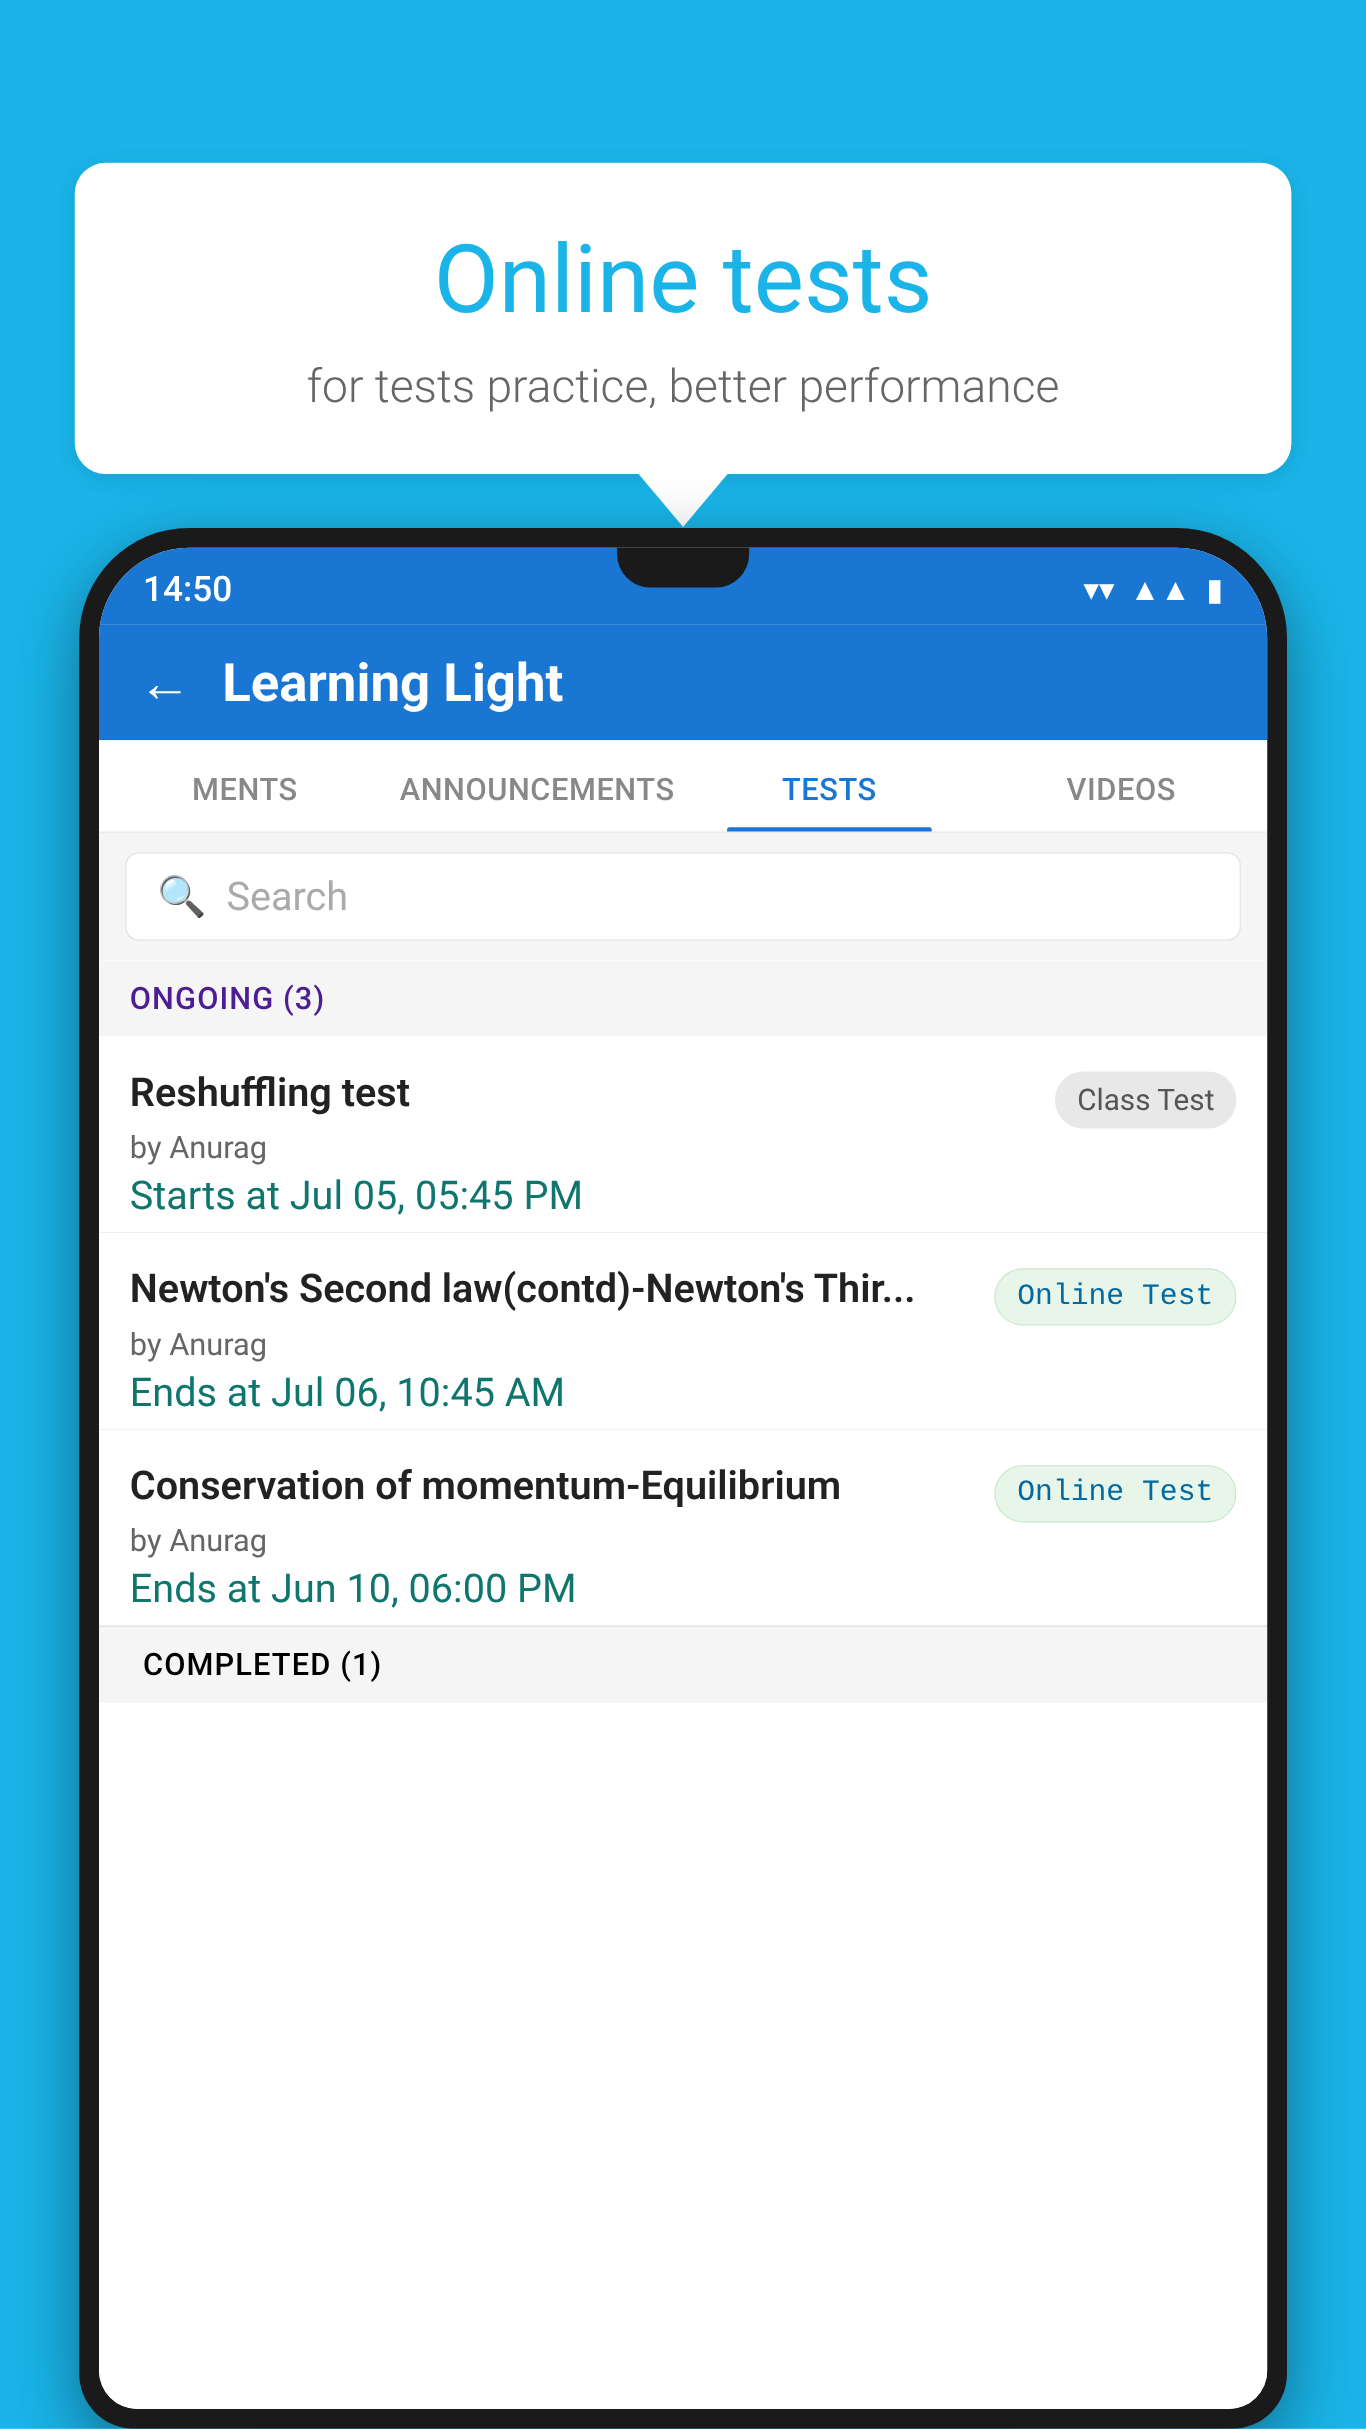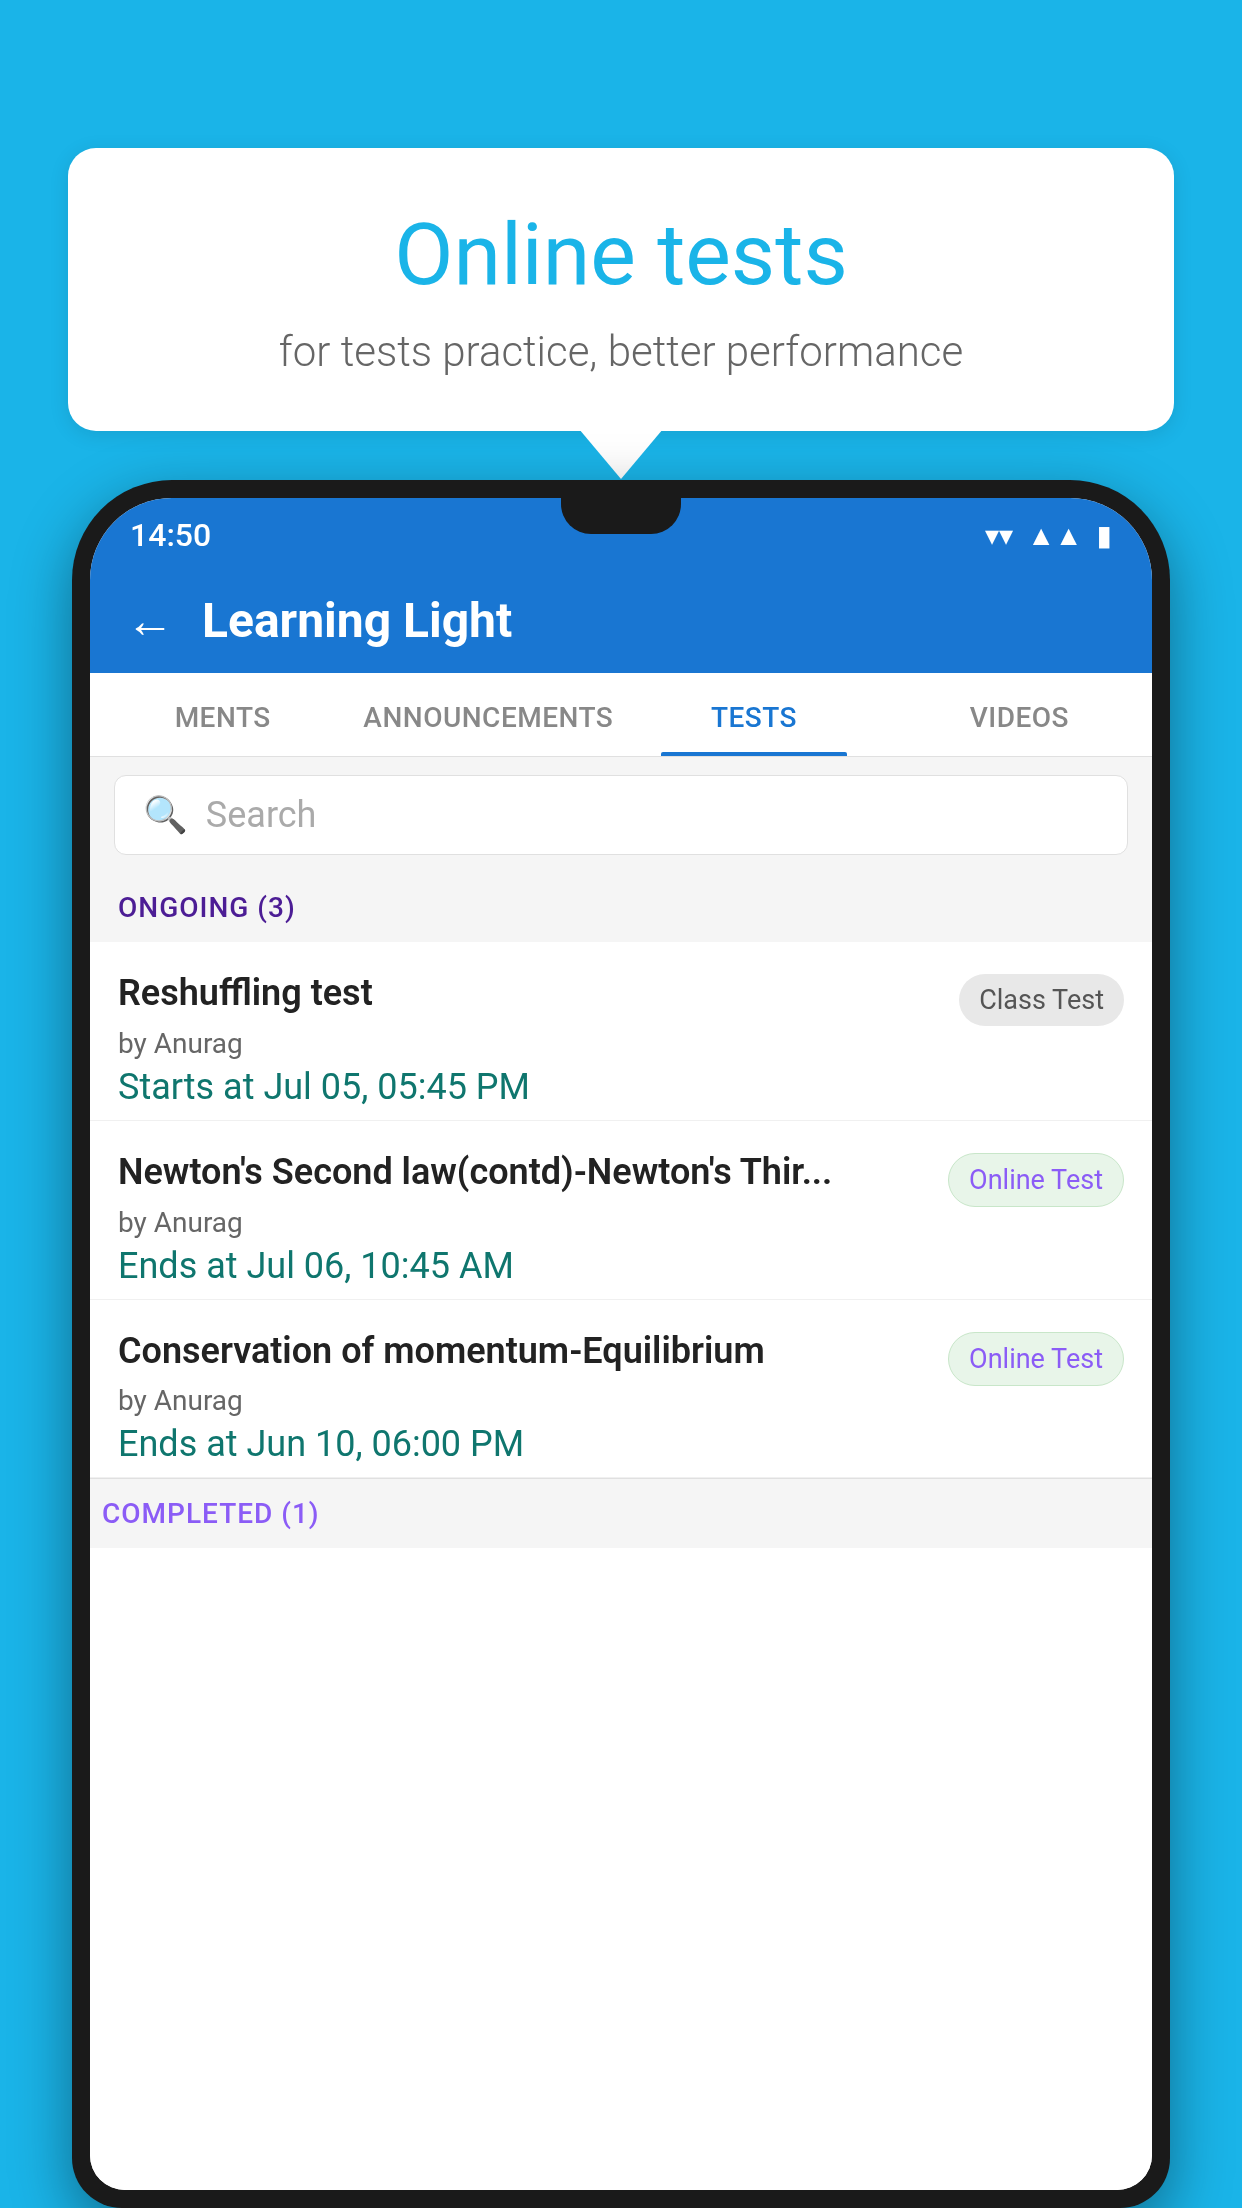--- a/index.html
+++ b/index.html
@@ -259,29 +259,30 @@
       flex-shrink: 0;
     }
 
     .badge-class {
       background: #e8e8e8;
       color: #555;
     }
 
     .badge-online {
       background: #e8f5e9;
-      color: #8b5cf6;
+      color: #0369a1;
       border: 1px solid #c8e6c9;
+      font-family: Liberation Mono, monospace;
     }
 
     .completed-header {
       background: #f5f5f5;
-      padding: 18px 12px;
-      font-size: 28px;
-      color: #8b5cf6;
+      padding: 18px 40px;
+      font-size: 28px;
+      color: #000000;
       font-weight: 500;
       letter-spacing: 1px;
       border-top: 1px solid #e0e0e0;
     }
   </style>
 </head>
 <body>
 
 <div class="speech-bubble">
   <div class="bubble-title">Online tests</div>

